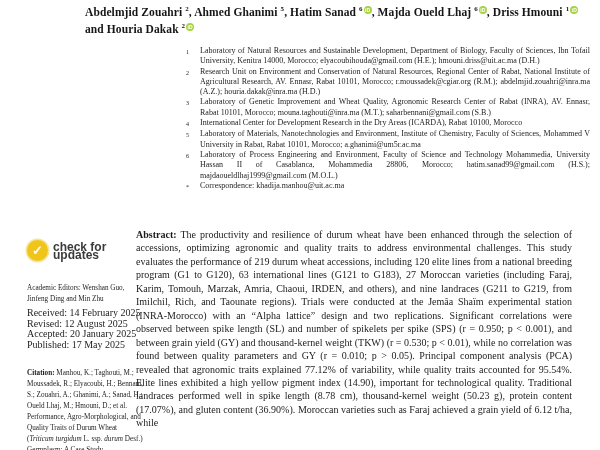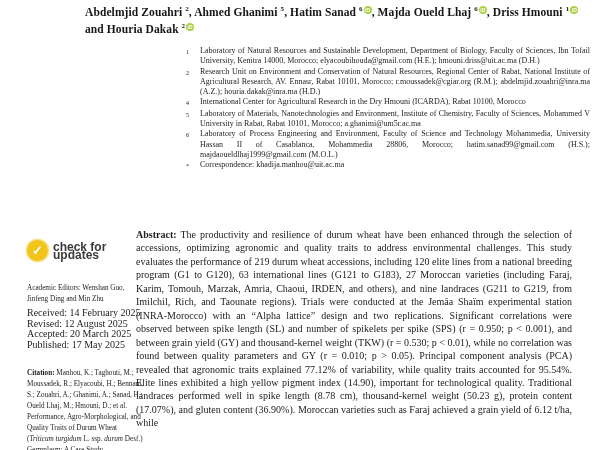--- a/index.html
+++ b/index.html
@@ -43,22 +43,26 @@
   <div class="affiliations" id="affiliations">
       <div class="aff">
         <span class="aff-marker">1</span>
         <span class="aff-text">Laboratory of Natural Resources and Sustainable Development, Department of Biology, Faculty of Sciences, Ibn Tofail University, Kenitra 14000, Morocco; elyacoubihouda@gmail.com (H.E.); hmouni.driss@uit.ac.ma (D.H.)</span>
       </div>
       <div class="aff">
         <span class="aff-marker">2</span>
         <span class="aff-text">Research Unit on Environment and Conservation of Natural Resources, Regional Center of Rabat, National Institute of Agricultural Research, AV. Ennasr, Rabat 10101, Morocco; r.moussadek@cgiar.org (R.M.); abdelmjid.zouahri@inra.ma (A.Z.); houria.dakak@inra.ma (H.D.)</span>
       </div>
       <div class="aff">
+        <span class="aff-marker">3</span>
+        <span class="aff-text">Laboratory of Genetic Improvement and Wheat Quality, Agronomic Research Center of Rabat (INRA), AV. Ennasr, Rabat 10101, Morocco; mouna.taghouti@inra.ma (M.T.); saharbennani@gmail.com (S.B.)</span>
+      </div>
+      <div class="aff">
         <span class="aff-marker">4</span>
-        <span class="aff-text">International Center for Agricultural Research in the Dry Hmouni (ICARDA), Rabat 10100, Morocco</span>
+        <span class="aff-text">International Center for Development Research in the Dry Areas (ICARDA), Rabat 10100, Morocco</span>
       </div>
       <div class="aff">
         <span class="aff-marker">5</span>
         <span class="aff-text">Laboratory of Materials, Nanotechnologies and Environment, Institute of Chemistry, Faculty of Sciences, Mohammed V University in Rabat, Rabat 10101, Morocco; a.ghanimi@um5r.ac.ma</span>
       </div>
       <div class="aff">
         <span class="aff-marker">6</span>
         <span class="aff-text">Laboratory of Process Engineering and Environment, Faculty of Science and Technology Mohammedia, University Hassan II of Casablanca, Mohammedia 28806, Morocco; hatim.sanad99@gmail.com (H.S.); majdaoueldlhaj1999@gmail.com (M.O.L.)</span>
       </div>
       <div class="aff">
@@ -72,21 +76,21 @@
       <span class="badge-icon">✓</span>
       <span class="badge-text">
         <span>check for</span><br>
         <span>updates</span>
       </span>
     </div>
     <p class="editors">Academic Editors: Wenshan Guo, Jinfeng Ding and Min Zhu</p>
     <div class="dates" id="dates">
         <div>Received: 14 February 2025</div>
         <div>Revised: 12 August 2025</div>
-        <div>Accepted: 20 March 2025</div>
+        <div>Accepted: 20 January 2025</div>
         <div>Published: 17 May 2025</div>
       </div>
     <p class="citation" id="citation"><span class="b">Citation: </span><span>Manhou, K.; Taghouti, M.; Moussadek, R.; Elyacoubi, H.; Bennani, S.; Zouahri, A.; Ghanimi, A.; Sanad, H.; Oueld Lhaj, M.; Hmouni, D.; et al. Performance, Agro-Morphological, and Quality Traits of Durum Wheat (</span><span class="i">Triticum turgidum</span><span> L. ssp. </span><span class="i">durum</span><span> Desf.) Germplasm: A Case Study</span></p>
   </aside>
 
   <div class="abstract">
     <span class="abs-label">Abstract:</span>
     <span>The productivity and resilience of durum wheat have been enhanced through the selection of accessions, optimizing agronomic and quality traits to address environmental challenges. This study evaluates the performance of 219 durum wheat accessions, including 120 elite lines from a national breeding program (G1 to G120), 63 international lines (G121 to G183), 27 Moroccan varieties (including Faraj, Karim, Tomouh, Marzak, Amria, Chaoui, IRDEN, and others), and nine landraces (G211 to G219, from Imilchil, Rich, and Taounate regions). Trials were conducted at the Jemâa Shaïm experimental station (INRA-Morocco) with an “Alpha lattice” design and two replications. Significant correlations were observed between spike length (SL) and number of spikelets per spike (SPS) (r = 0.950; p &lt; 0.001), and between grain yield (GY) and thousand-kernel weight (TKW) (r = 0.530; p &lt; 0.01), while no correlation was found between quality parameters and GY (r = 0.010; p &gt; 0.05). Principal component analysis (PCA) revealed that agronomic traits explained 77.12% of variability, while quality traits accounted for 95.54%. Elite lines exhibited a high yellow pigment index (14.90), important for technological quality. Traditional landraces performed well in spike length (8.78 cm), thousand-kernel weight (50.23 g), protein content (17.07%), and gluten content (36.90%). Moroccan varieties such as Faraj achieved a grain yield of 6.12 t/ha, while</span>
   </div>
 

